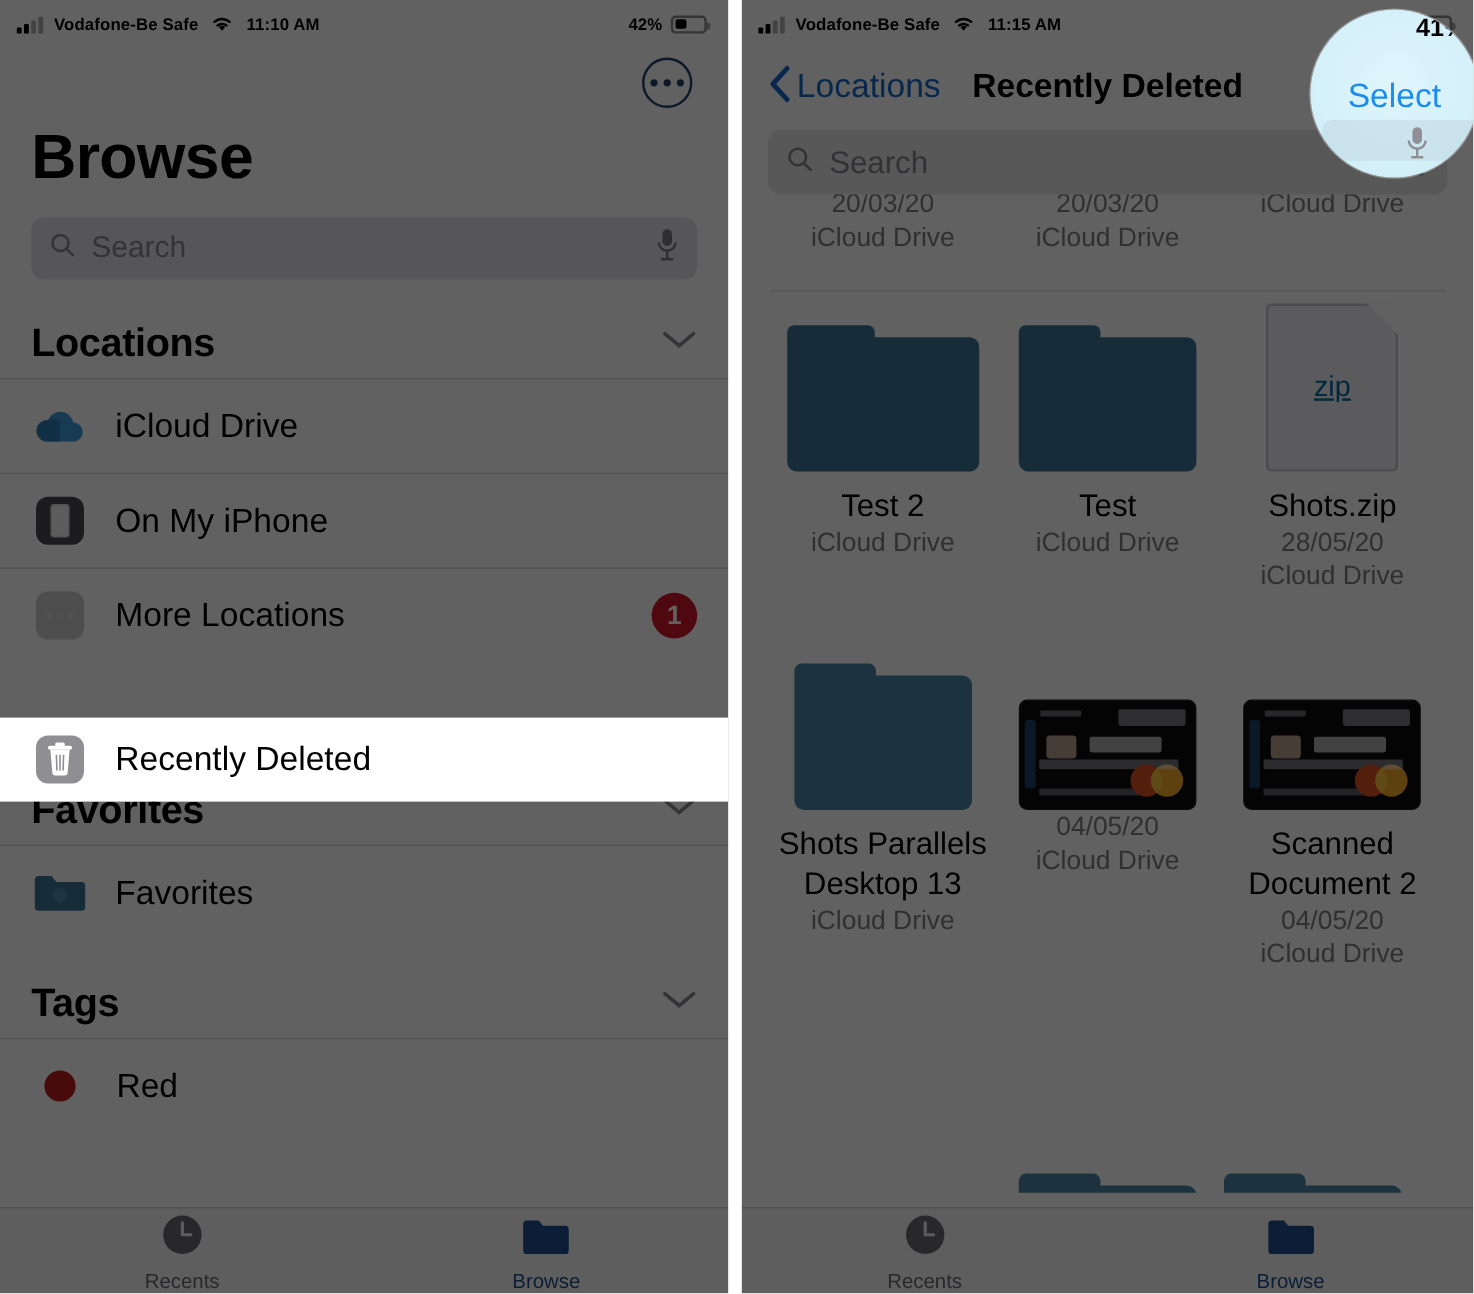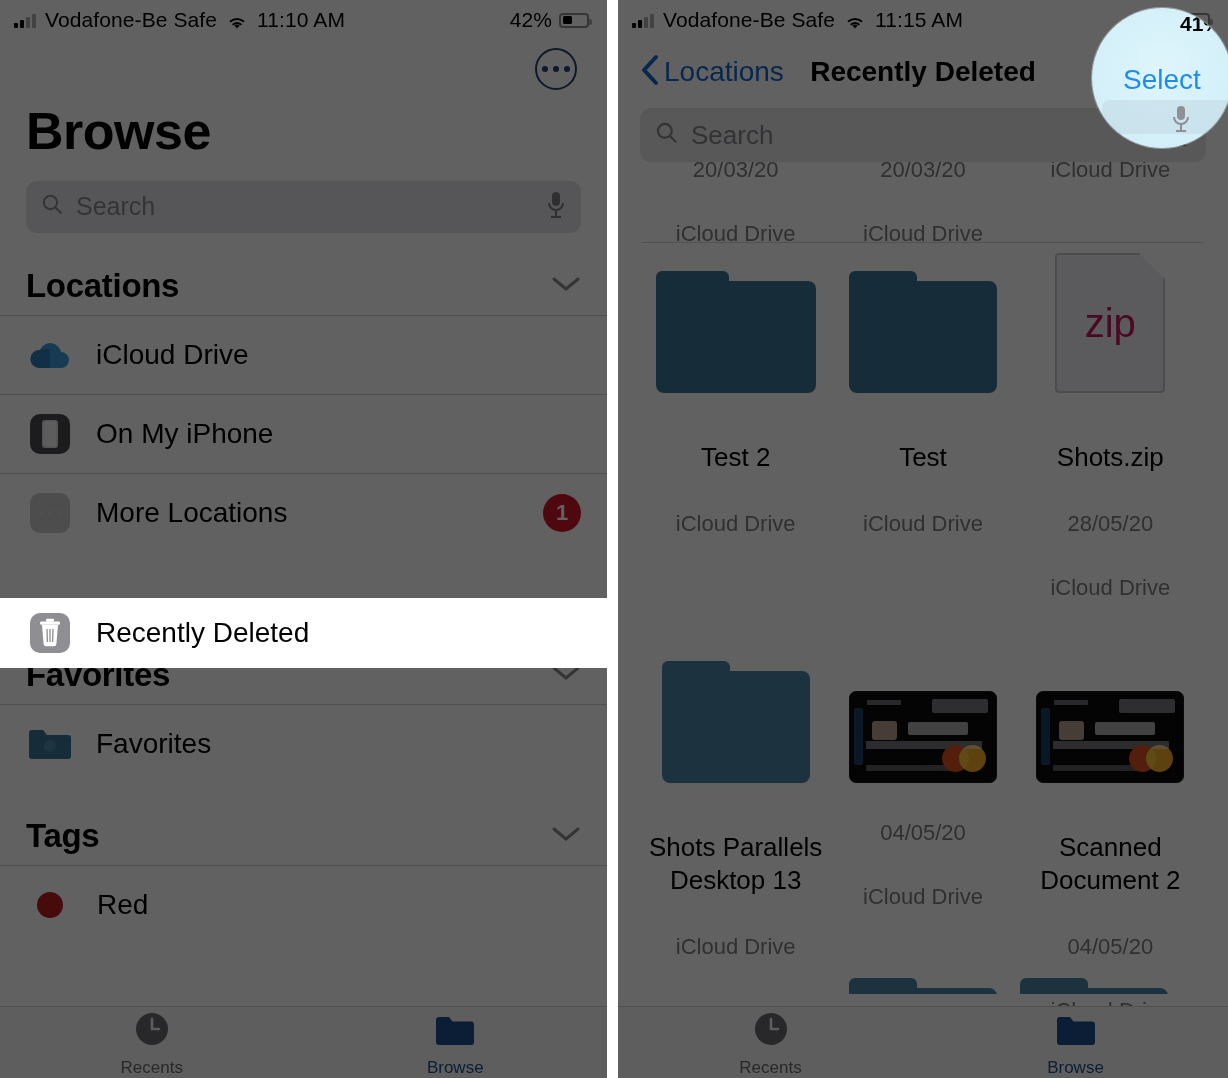--- a/index.html
+++ b/index.html
@@ -30,21 +30,21 @@
     pointer-events: none;
     z-index: 40;
   }
 
   
   .statusbar {
     position: relative; z-index: 5;
     height: 40px;
     display: flex; align-items: center;
     padding: 0 18px 0 14px;
-    font-size: 21px; font-weight: 400; color: #000;
+    font-size: 14px; font-weight: 700; color: #000;
     letter-spacing: .1px;
   }
   .sb-left { display: flex; align-items: center; gap: 9px; }
   .sb-right { margin-left: auto; display: flex; align-items: center; gap: 7px; }
   .bars { display: flex; align-items: flex-end; gap: 2px; height: 15px; }
   .bars i { display: block; width: 4px; background: #000; border-radius: 1px; }
   .bars i:nth-child(1){ height: 5px; }
   .bars i:nth-child(2){ height: 8px; }
   .bars i:nth-child(3){ height: 11px; opacity:.32; }
   .bars i:nth-child(4){ height: 14px; opacity:.32; }
@@ -146,21 +146,21 @@
     margin: 4px 22px 0 22px; height: 54px; border-radius: 11px;
     background: #e6e6ea; display: flex; align-items: center; padding: 0 14px; gap: 11px;
   }
   .searchbar2 .ph { font-size: 26px; color: #86868b; }
 
   .grid {
     position: relative; z-index: 5;
     padding: 0 24px; margin-top: 10px;
   }
   .grid-row { display: flex; }
-  .cell { flex: 1; display: flex; flex-direction: column; align-items: center; gap: 36px; }
+  .cell { flex: 1; display: flex; flex-direction: column; align-items: center; }
   .thumb { display: flex; align-items: flex-end; justify-content: center; }
   .name { font-size: 26px; color: #000; text-align: center; line-height: 1.28; margin-top: 12px; }
   .meta { font-size: 22px; color: #7e7e83; text-align: center; line-height: 1.28; }
 
   .sep { height: 1px; background: #d6d6da; margin: 0 24px; }
 
   
   .partial-top { position: relative; z-index: 5; height: 80px; overflow: hidden; padding: 0 24px; }
   .partial-top .grid-row { margin-top: -6px; }
   .partial-bottom { position: relative; z-index: 5; height: 62px; overflow: hidden; padding: 0 24px; }
@@ -197,21 +197,21 @@
   .zipdoc {
     position: relative; border: 2px solid #c9c9ce; border-radius: 4px;
     background: #f0f0f3;
     display: flex; align-items: center; justify-content: center;
   }
   .zipdoc .fold {
     position: absolute; right: -2px; top: -2px;
     border-top: 26px solid #ffffff;
     border-left: 26px solid transparent;
   }
-  .zipdoc .zt { font-size: 40px; color: #be185d; }
+  .zipdoc .zt { font-size: 24px; color: #0369a1; text-decoration: underline; }
 
   
   .card {
     background: #0b0b0d; border-radius: 7px; position: relative; overflow: hidden;
     border: 1px solid #1c1c20;
   }
   .card .stripe { position: absolute; left: 4px; top: 18%; width: 9px; height: 64%; background: #1d3f66; border-radius: 2px; }
   .card .brandtl { position: absolute; left: 17px; top: 8px; width: 34px; height: 5px; background: #6a6a70; border-radius: 1px; }
   .card .brandtr { position: absolute; right: 8px; top: 7px; width: 56px; height: 14px; background: #8d8d93; border-radius: 2px; opacity: .85; }
   .card .chip { position: absolute; left: 22px; top: 33%; width: 25px; height: 19px; background: #b8a18e; border-radius: 3px; }

